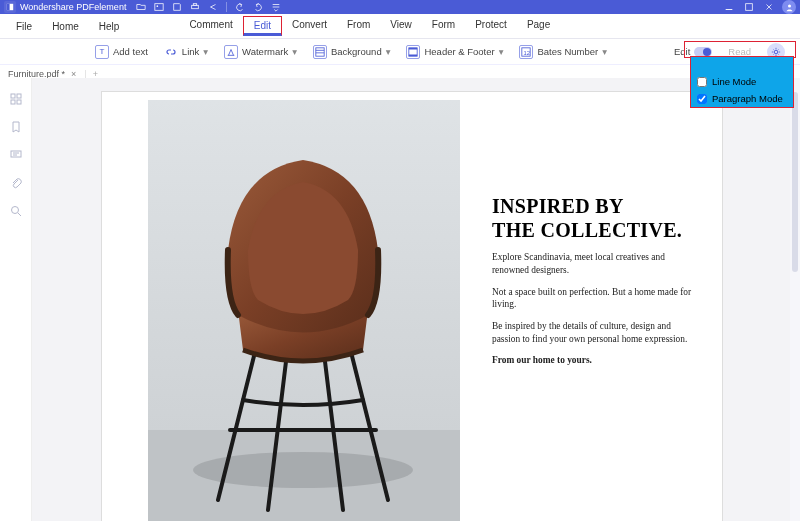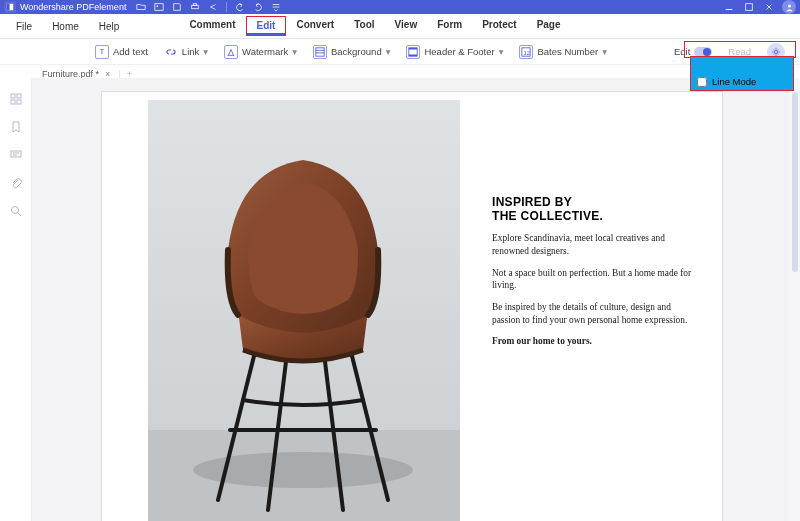--- a/index.html
+++ b/index.html
@@ -10,49 +10,49 @@
 .titlebar .title { flex: 0 0 auto; margin-right: 10px; }
 .titlebar .tb-icons { display: flex; gap: 8px; align-items: center; }
 .titlebar .tb-icon { width: 10px; height: 10px; opacity: .9; display: flex; align-items: center; justify-content: center; }
 .titlebar .spacer { flex: 1; }
 .titlebar .winctl { display: flex; gap: 10px; align-items: center; margin-left: 8px; }
 .titlebar .avatar { width: 14px; height: 14px; border-radius: 50%; background: #7e8cf0; display: flex; align-items: center; justify-content: center; margin-left: 8px; }
 
 .menubar { height: 20px; display: flex; align-items: center; padding: 12px 6px; border-bottom: 1px solid #e6e6ef; font-size: 10px; color: #333; }
 .menubar .menu { padding: 2px 10px; cursor: default; }
 .menubar .tabs { display: flex; margin-left: 50px; }
-.menubar .tab { padding: 3px 10px; font-weight: bold; }
+.menubar .tab { padding: 3px 10px; }
 .menubar .tab.active { color: #4a5bd6; position: relative; border: 1px solid #d23; border-bottom: 2px solid #4a5bd6; }
 .menubar .tab.active::after { content:""; position:absolute; left:0; right:0; bottom:-1px; height:2px; background:#4a5bd6; }
 
 .ribbon { height: 26px; display: flex; align-items: center; gap: 6px; padding: 0 10px 0 90px; font-size: 9.5px; color: #444; border-bottom: 1px solid #eef; }
 .ribbon .item { display: flex; align-items: center; gap: 4px; padding: 2px 5px; }
 .ribbon .ricon { width: 14px; height: 14px; border: 1px solid #96a0e8; border-radius: 2px; display:flex; align-items:center; justify-content:center; color:#4a5bd6; font-size:8px; }
 .ribbon .ricon.noframe { border: none; }
 .ribbon .sep { flex: 1; }
 .ribbon .toggle { width: 18px; height: 10px; border-radius: 6px; background: #c9cdf4; position: relative; }
 .ribbon .toggle.on::after { content:""; position:absolute; right:1px; top:1px; width:8px; height:8px; border-radius:50%; background:#4a5bd6; }
 .ribbon .gear-wrap { width:18px; height:18px; border-radius:50%; background:#d9ddfb; display:flex; align-items:center; justify-content:center; }
 
-.tabstrip { height: 18px; display: flex; align-items: center; padding-left: 34px; font-size: 9px; color: #555; border-bottom: 1px solid #eee; }
+.tabstrip { height: 18px; display: flex; align-items: center; font-size: 9px; color: #555; border-bottom: 1px solid #eee; }
 .tabstrip .doctab { padding: 2px 8px; display:flex; align-items:center; gap:6px; }
 .tabstrip .close-x { color:#888; }
 .tabstrip .plus { color:#aaa; padding:0 6px; }
 
 .workspace { position: absolute; top: 78px; left: 0; right: 0; bottom: 0; display: flex; }
 .leftbar { width: 32px; background: #fff; border-right: 1px solid #eee; display:flex; flex-direction:column; align-items:center; gap:14px; padding-top:14px; color:#aeb2c8; }
 .leftbar .licon { width:14px; height:14px; }
 
 .canvas { flex: 1; background: #f3f3f6; position: relative; overflow: hidden; }
 .page { position: absolute; left: 70px; top: 14px; width: 620px; height: 500px; background: #fff; box-shadow: 0 0 0 1px #ddd; }
 .chair-area { position:absolute; left:46px; top:8px; width:312px; height:430px; }
 .chair-area svg { width:100%; height:100%; }
 
 .textblock { position:absolute; left:390px; top:103px; width:200px; }
-.textblock h2 { font-family: Liberation Sans, sans-serif; font-weight: 800; font-size: 12px; line-height: 1.18; letter-spacing:.3px; }
+.textblock h2 { font-family: Liberation Serif, serif; font-weight: 800; font-size: 20px; line-height: 1.18; letter-spacing:.3px; }
 .textblock p { font-family: Georgia, 'Times New Roman', serif; font-size: 9.4px; line-height: 1.35; margin-top: 9px; color:#222; }
 .textblock p.strong { font-weight: bold; }
 
 .rightscroll { width: 10px; background: #f6f6fa; }
 .rightscroll .thumb { width:6px; height:180px; background:#d9dbe8; border-radius:3px; margin:14px auto 0; }
 
 .dropdown { position:absolute; top:56px; right:6px; width:104px; border:1px solid #d23; background:#0ea5e9; font-size:9.5px; z-index:50; padding-top:2px; }
 .dropdown .ddhead { height:14px; display:flex; align-items:center; justify-content:flex-start; padding-left:10px; }
 .dropdown .ddopt { display:flex; align-items:center; gap:5px; padding:3px 6px; }
 .dropdown .ddopt input { width:10px; height:10px; }
@@ -147,21 +147,21 @@
 </div>
 
 <div class="menubar">
   <div class="menu">File</div>
   <div class="menu">Home</div>
   <div class="menu">Help</div>
   <div class="tabs">
     <div class="tab">Comment</div>
     <div class="tab active">Edit</div>
     <div class="tab">Convert</div>
-    <div class="tab">Tool</div>
+    <div class="tab">From</div>
     <div class="tab">View</div>
     <div class="tab">Form</div>
     <div class="tab">Protect</div>
     <div class="tab">Page</div>
   </div>
 </div>
 
 <div class="ribbon">
   <div class="item">
     <span class="ricon">T</span>
@@ -234,20 +234,24 @@
   </div>
 </div>
 
 <div class="redbox-ribbon"></div>
 
 <div class="dropdown">
   <div class="ddhead"></div>
   <div class="ddopt">
     <input type="checkbox" style="">
     <span>Line Mode</span>
+  </div>
+  <div class="ddopt">
+    <input type="checkbox" checked="" style="">
+    <span>Paragraph Mode</span>
   </div>
 </div>
 
 <div class="tabstrip">
   <div class="doctab">
     <span>Furniture.pdf *</span>
     <span class="close-x">×</span>
   </div>
   <span style="color:#ddd">|</span>
   <div class="plus">+</div>

